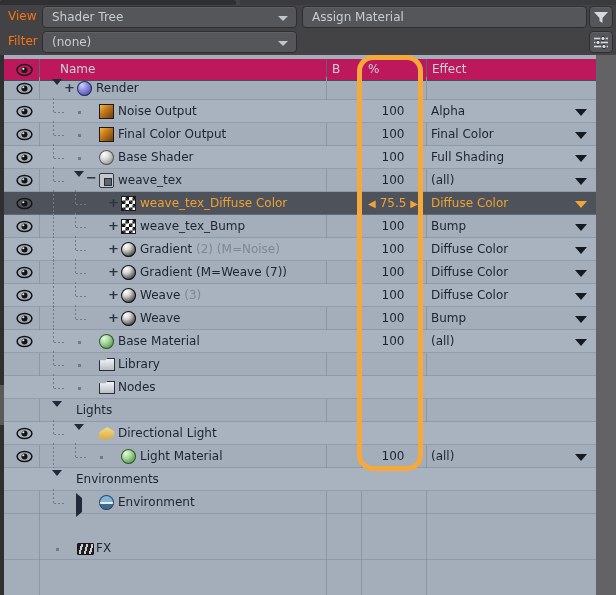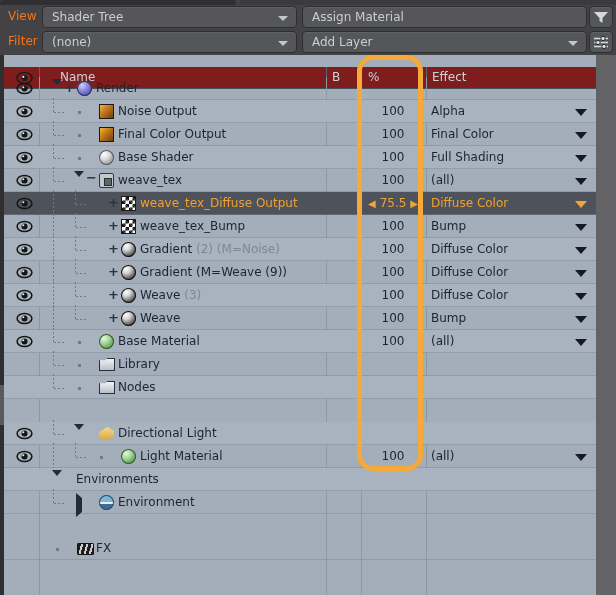--- a/index.html
+++ b/index.html
@@ -40,21 +40,21 @@
   .cb-assign{ left:302px; top:0; width:285px; }
   .cb-addlayer{ left:302px; top:0; width:285px; }
   .iconbtn{
     position:absolute; right:3px; top:0; width:24px; height:22px;
     background:#55565a; border:1px solid #2e2e30; border-radius:4px;
     box-shadow: inset 0 1px 0 rgba(255,255,255,.07);
   }
 
   
   .panel{ position:absolute; left:0; top:55px; width:596px; height:540px; background:#a3aeba; border-left:4px solid #2f2f31;}
-  .hdr{ position:absolute; left:0; top:12px; width:596px; height:22px; background:#7f1d1d; border-bottom:1px solid #44505c;}
+  .hdr{ position:absolute; left:0; top:4px; width:596px; height:22px; background:#be185d; border-bottom:1px solid #44505c;}
   .hdr .hcell{ position:absolute; top:3px; color:#c8d2dc; font-size:12px;}
   .vline{ position:absolute; top:0; width:1px; height:540px; background:#8d98a5;}
   .vline.h{ background:#566474; height:22px; }
 
   .rows{ position:absolute; left:0; top:22px; width:596px; height:518px; }
   .row{ position:absolute; left:0; width:596px; height:23px; }
   .row.alt{ background:#a8b3bf; }
   .row.sel{ background:#4e535b; }
   .row .rowline{ position:absolute; left:0; bottom:0; width:596px; height:1px; background:rgba(120,132,146,.45); }
 
@@ -148,24 +148,20 @@
         </svg>
       </div>
     </div>
 
     <div class="trow r2">
       <div class="tlabel f">Filter</div>
       <div class="combo cb-filter">
         <span>(none)</span>
         <span class="caret"></span>
       </div>
-      <div class="combo cb-addlayer">
-        <span>Add Layer</span>
-        <span class="caret"></span>
-      </div>
       <div class="iconbtn">
         <svg width="22" height="20" viewBox="0 0 22 20">
           <line x1="4" y1="6.5" x2="18" y2="6.5" stroke="#d5d8dd" stroke-width="1.6"></line>
           <line x1="4" y1="10.5" x2="18" y2="10.5" stroke="#d5d8dd" stroke-width="1.6"></line>
           <line x1="4" y1="14.5" x2="18" y2="14.5" stroke="#d5d8dd" stroke-width="1.6"></line>
           <circle cx="13" cy="6.5" r="2.2" fill="#d5d8dd" stroke="#2a2a2c" stroke-width="1"></circle>
           <circle cx="8" cy="10.5" r="2.2" fill="#d5d8dd" stroke="#2a2a2c" stroke-width="1"></circle>
           <circle cx="14" cy="14.5" r="2.2" fill="#d5d8dd" stroke="#2a2a2c" stroke-width="1"></circle>
         </svg>
       </div>
@@ -280,21 +276,21 @@
           <span class="eye"><svg width="17" height="13" viewBox="0 0 17 13">
               <ellipse cx="8.5" cy="6.5" rx="7.4" ry="5" fill="none" stroke="#141414" stroke-width="1.5"></ellipse>
               <circle cx="8.5" cy="6.5" r="3" fill="#141414"></circle>
               <circle cx="7.3" cy="5.3" r="1.05" fill="#e9ebee"></circle>
             </svg></span>
           <span class="guideh" style="left:72px; top:12px; width:10px;"></span>
           <span class="guide" style="left:71px; top:-2px; height:14px;"></span>
           <span class="guide" style="left:49px; top:-2px; height:27px;"></span>
           <span class="tg plus" style="left:104px; top:6px;">+</span>
           <span style="left:117px" class="ico chk"></span>
-          <span class="nm" style="left:136px">weave_tex_Diffuse Output</span>
+          <span class="nm" style="left:136px">weave_tex_Diffuse Color</span>
           <span class="pct"><span class="ar">◀</span> 75.5 <span class="ar">▶</span></span>
           <span class="eff">Diffuse Color</span>
           <span class="effcaret"></span>
         </div>
         <div class="row" style="top: 138px;">
           <span class="rowline"></span>
           <span class="eye"><svg width="17" height="13" viewBox="0 0 17 13">
               <ellipse cx="8.5" cy="6.5" rx="7.4" ry="5" fill="none" stroke="#141414" stroke-width="1.5"></ellipse>
               <circle cx="8.5" cy="6.5" r="3" fill="#141414"></circle>
               <circle cx="7.3" cy="5.3" r="1.05" fill="#e9ebee"></circle>
@@ -331,21 +327,21 @@
           <span class="eye"><svg width="17" height="13" viewBox="0 0 17 13">
               <ellipse cx="8.5" cy="6.5" rx="7.4" ry="5" fill="none" stroke="#141414" stroke-width="1.5"></ellipse>
               <circle cx="8.5" cy="6.5" r="3" fill="#141414"></circle>
               <circle cx="7.3" cy="5.3" r="1.05" fill="#e9ebee"></circle>
             </svg></span>
           <span class="guideh" style="left:72px; top:12px; width:10px;"></span>
           <span class="guide" style="left:71px; top:-2px; height:14px;"></span>
           <span class="guide" style="left:49px; top:-2px; height:27px;"></span>
           <span class="tg plus" style="left:104px; top:6px;">+</span>
           <span style="left:117px" class="ico sph-tex"></span>
-          <span class="nm" style="left:136px">Gradient (M=Weave (9))</span>
+          <span class="nm" style="left:136px">Gradient (M=Weave (7))</span>
           <span class="pct">100</span>
           <span class="eff">Diffuse Color</span>
           <span class="effcaret"></span>
         </div>
         <div class="row alt" style="top: 207px;">
           <span class="rowline"></span>
           <span class="eye"><svg width="17" height="13" viewBox="0 0 17 13">
               <ellipse cx="8.5" cy="6.5" rx="7.4" ry="5" fill="none" stroke="#141414" stroke-width="1.5"></ellipse>
               <circle cx="8.5" cy="6.5" r="3" fill="#141414"></circle>
               <circle cx="7.3" cy="5.3" r="1.05" fill="#e9ebee"></circle>
@@ -401,20 +397,25 @@
           <span style="left:95px" class="ico fold-y"></span>
           <span class="nm" style="left:114px">Library</span>
         </div>
         <div class="row alt" style="top: 299px;">
           <span class="rowline"></span>
           <span class="guideh" style="left:50px; top:12px; width:10px;"></span>
           <span class="guide" style="left:49px; top:-2px; height:14px;"></span>
           <span class="gdot" style="left:74px; top:11px;"></span>
           <span style="left:95px" class="ico fold-y"></span>
           <span class="nm" style="left:114px">Nodes</span>
+        </div>
+        <div class="row" style="top: 322px;">
+          <span class="rowline"></span>
+          <span class="tg" style="left:48px; top:8px;"><span class="tri"></span></span>
+          <span class="nm" style="left:72px">Lights</span>
         </div>
         <div class="row alt" style="top: 345px;">
           <span class="rowline"></span>
           <span class="eye"><svg width="17" height="13" viewBox="0 0 17 13">
               <ellipse cx="8.5" cy="6.5" rx="7.4" ry="5" fill="none" stroke="#141414" stroke-width="1.5"></ellipse>
               <circle cx="8.5" cy="6.5" r="3" fill="#141414"></circle>
               <circle cx="7.3" cy="5.3" r="1.05" fill="#e9ebee"></circle>
             </svg></span>
           <span class="guideh" style="left:50px; top:12px; width:10px;"></span>
           <span class="guide" style="left:49px; top:-2px; height:14px;"></span>

